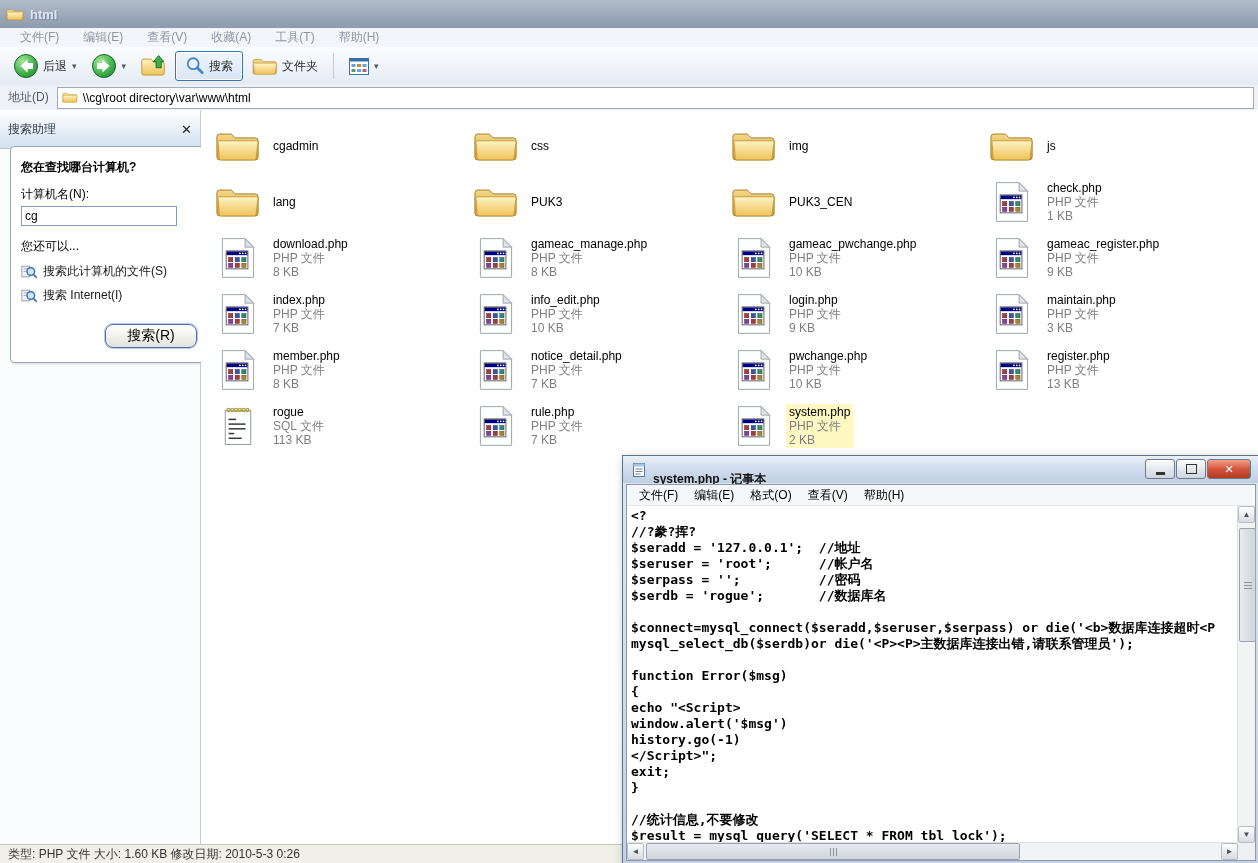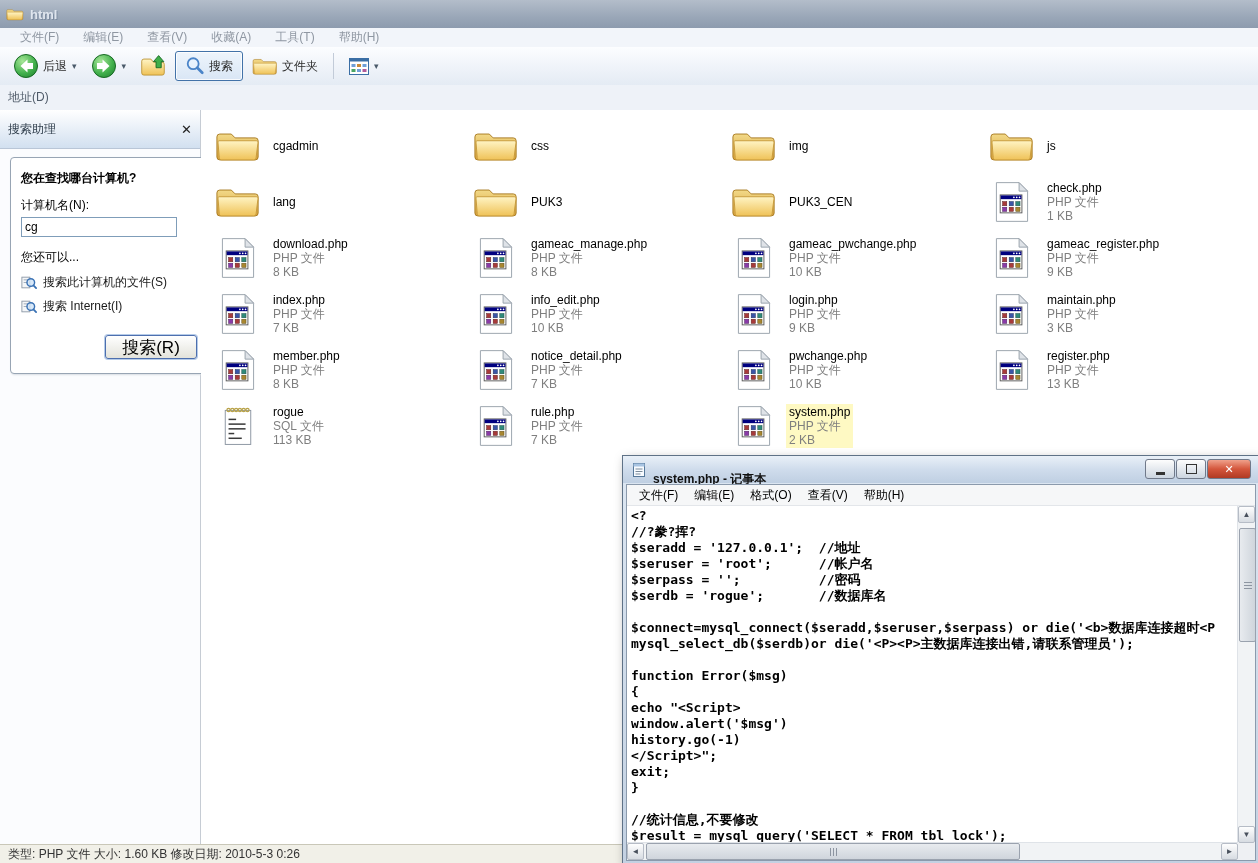--- a/index.html
+++ b/index.html
@@ -30,31 +30,31 @@
   .statusbar{position:absolute;left:0;bottom:0;right:0;height:18px;background:#f1f0e8;
     border-top:1px solid #c9c7b8;display:flex;align-items:center;padding-left:8px;color:#333;}
 
   
   .sidebar{position:absolute;left:0;top:110px;width:200px;bottom:18px;background:#fbfcfe;
     border-right:1px solid #c6ccd4;}
   .side-header{height:26px;background:linear-gradient(#ffffff,#d2e0f0);border-bottom:1px solid #b9c6d7;
     display:flex;align-items:center;justify-content:space-between;padding:6px 8px;color:#33414f;}
   .side-close{font-weight:bold;color:#222;font-size:13px;cursor:default;}
   .side-card{position:absolute;left:10px;top:36px;width:176px;border:1px solid #98a5b4;
-    border-radius:4px;background:#fff;padding:12px 10px 14px 10px;box-shadow:1px 1px 2px #d8dde3;margin-top:11px;}
+    border-radius:4px;background:#fff;padding:12px 10px 14px 10px;box-shadow:1px 1px 2px #d8dde3;}
   .side-q{font-weight:bold;margin-bottom:10px;}
   .side-label{margin-bottom:3px;}
   .side-input{width:148px;height:16px;border:1px solid #7f9db9;font-size:12px;padding:1px 3px;
     font-family:"Liberation Sans",sans-serif;}
   .side-more{margin:12px 0 8px 0;}
   .side-link{display:flex;align-items:center;gap:6px;margin:7px 0;color:#1a1a1a;}
   .side-btn-row{display:flex;justify-content:flex-end;margin-top:20px;}
-  .side-btn{min-width:70px;height:22px;border:1px solid #4d6fae;border-radius:3px;
+  .side-btn{min-width:70px;height:22px;border:1px solid #4d6fae;border-radius:8px;
     background:linear-gradient(#ffffff,#e3e3db);box-shadow:0 0 0 1px #b5cbe8;
-    font-size:17px;display:flex;align-items:center;justify-content:center;padding:0 10px;}
+    font-size:14px;display:flex;align-items:center;justify-content:center;padding:0 10px;}
 
   
   .files-grid{position:absolute;left:201px;top:110px;right:0;bottom:18px;background:#fff;
     padding:8px 0 0 13px;display:grid;grid-template-columns:repeat(4,258px);grid-auto-rows:56px;
     align-content:start;overflow:hidden;}
   .tile{display:flex;align-items:center;gap:8px;overflow:hidden;}
   .tile-icon{width:48px;display:flex;justify-content:center;align-items:center;flex:none;}
   .tile-icon > span{display:none;line-height:0;}
   .tile[data-type="folder"] .icon-folder{display:inline-flex;}
   .tile[data-type="php"] .icon-php{display:inline-flex;}
@@ -207,20 +207,29 @@
           <rect x="13.5" y="6" width="4" height="3" fill="#6f9fd8"></rect>
             <rect x="13.5" y="11" width="4" height="3" fill="#b05a9a"></rect>
         </svg>
       </span>
       <span class="tb-chevron">▾</span>
     </div>
   </div>
 
   <div class="addressbar">
     <span class="addr-label">地址(D)</span>
+    <div class="addr-box">
+      <span style="line-height:0">
+        <svg width="16" height="13" viewBox="0 0 48 38">
+          <path d="M2 9 q0-3 3-3 h12 l4 4 h21 q3 0 3 3 v17 q0 3-3 3 H5 q-3 0-3-3 z" fill="url(#gFolderBack)" stroke="#A97B22"></path>
+          <path d="M4 13 L43 13 C44.5 13 45 14 44.8 15.5 L42.9 30.5 C42.7 32 41.8 33 40.2 33 L7 33 C5.4 33 4.5 32 4.4 30.5 L3.2 15.5 C3.1 14 3.3 13 4 13 Z" fill="url(#gFolder)" stroke="#C89B3C"></path>
+        </svg>
+      </span>
+      <span>\\cg\root directory\var\www\html</span>
+    </div>
   </div>
 
   <div class="sidebar">
     <div class="side-header">
       <span>搜索助理</span>
       <span class="side-close">✕</span>
     </div>
     <div class="side-card">
       <div class="side-q">您在查找哪台计算机?</div>
       <div class="side-label">计算机名(N):</div>

